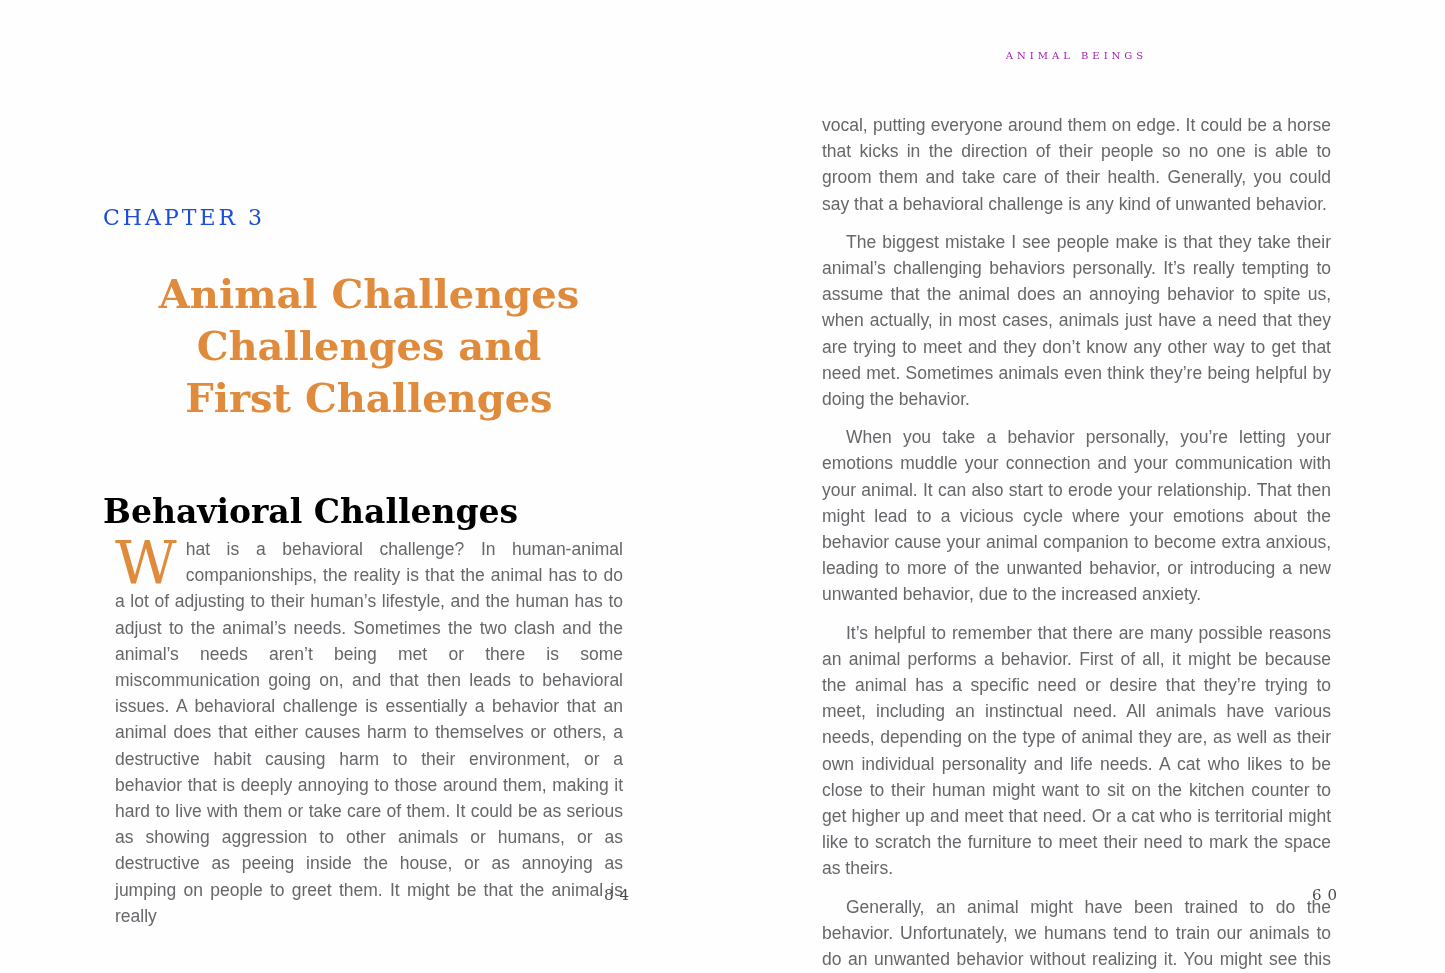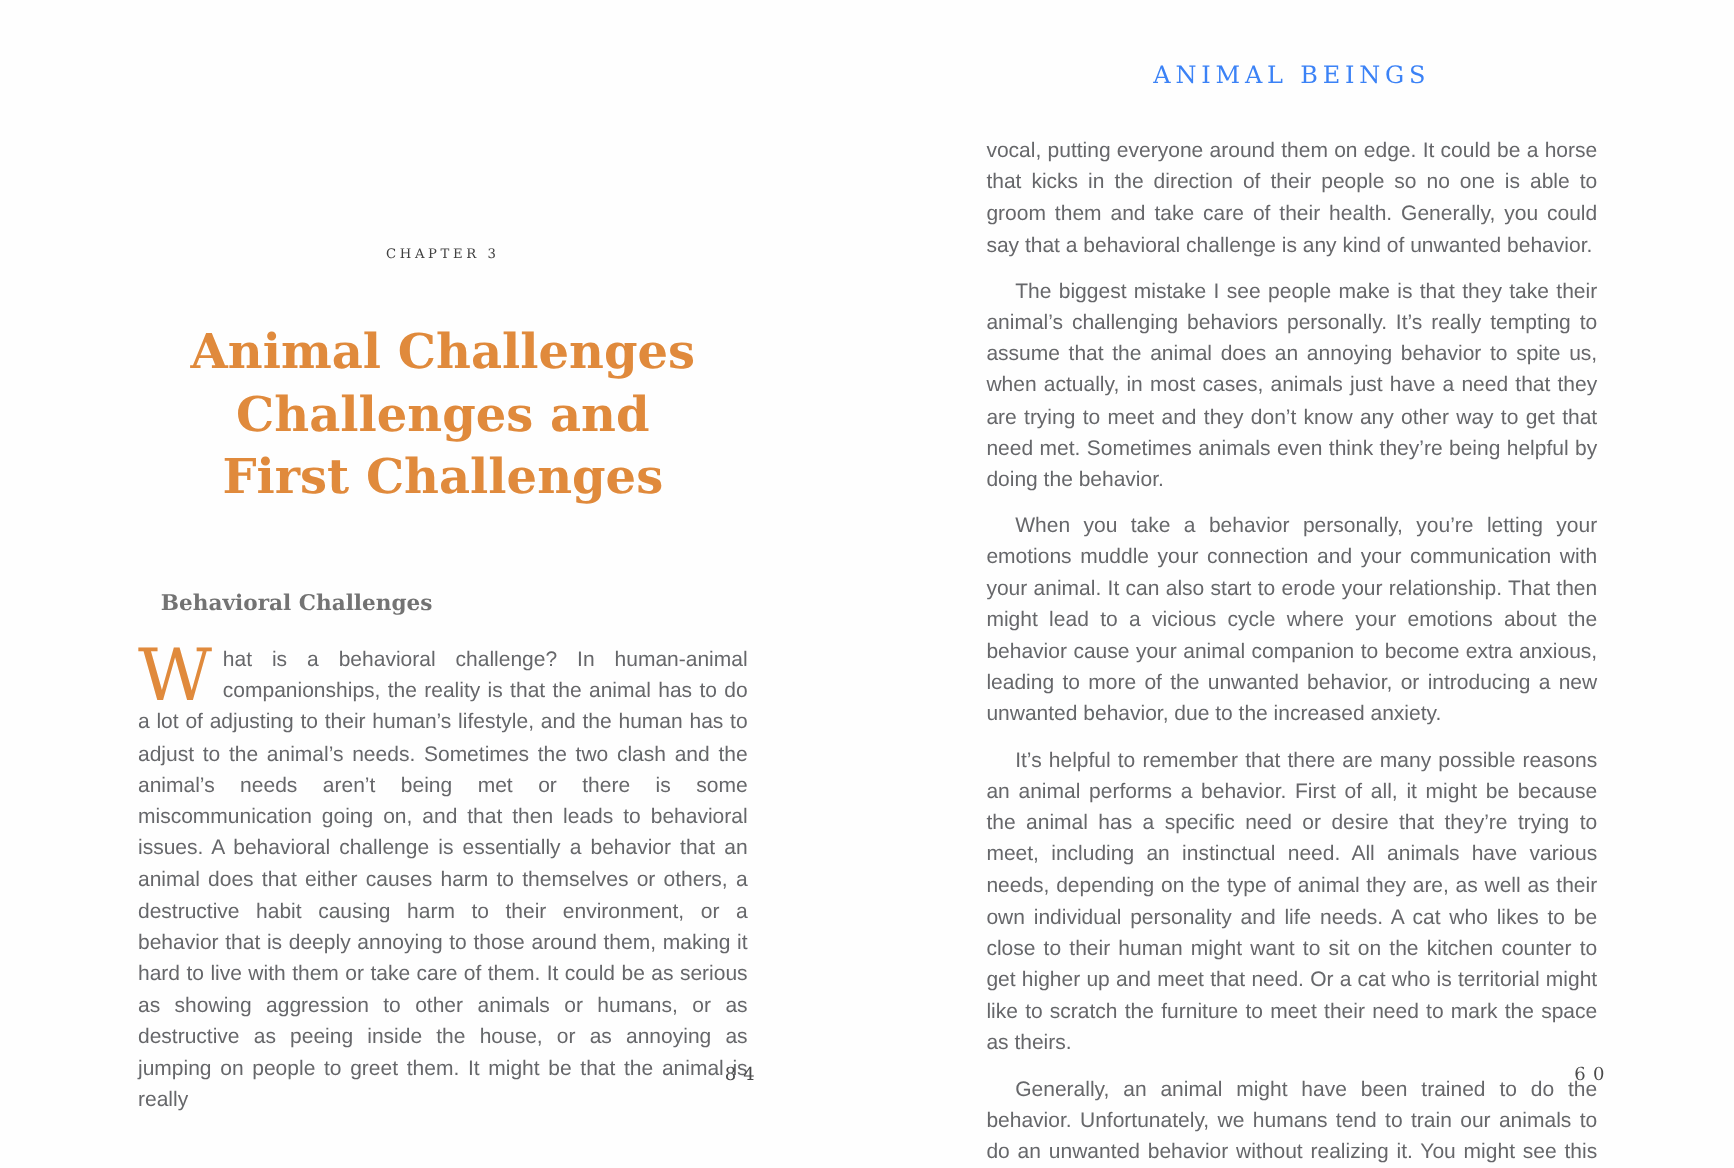--- a/index.html
+++ b/index.html
@@ -20,47 +20,45 @@
     height: 973px;
   }
   .page-left  { left: 103px; width: 532px; }
   .page-right { left: 810px; width: 533px; }
 
   .chapter-label {
     position: absolute;
     top: 205px;
     left: 0;
     width: 100%;
-    text-align: center;
     font-family: "DejaVu Serif", serif;
-    font-size: 11px;
+    font-size: 22px;
     letter-spacing: 3px;
-    color: #404040;
+    color: #1d4ed8;
   }
   .book-title {
     position: absolute;
     top: 268px;
     left: 0;
     width: 100%;
     text-align: center;
     font-family: "DejaVu Serif", serif;
     font-weight: bold;
     font-size: 40px;
     line-height: 52px;
     color: #e08a3c;
   }
   .section-heading {
     position: absolute;
     top: 492px;
     left: 0;
     font-family: "DejaVu Serif", serif;
     font-weight: bold;
-    font-size: 18px;
-    color: #737373;
-    margin-left: 31px;
+    font-size: 33px;
+    color: #000000;
   }
   .body-block {
     position: absolute;
     left: 0;
     width: 100%;
     text-align: justify;
     font-family: "Liberation Sans", sans-serif;
     font-size: 17.5px;
     line-height: 26.2px;
     color: #66676a;
@@ -78,23 +76,23 @@
     padding: 3px 9px 0 0;
     color: #e08a3c;
   }
   .running-header {
     position: absolute;
     top: 50px;
     left: 0;
     width: 100%;
     text-align: center;
     font-family: "DejaVu Serif", serif;
-    font-size: 20px;
+    font-size: 10px;
     letter-spacing: 4px;
-    color: #3b82f6;
+    color: #a21caf;
   }
   .page-number {
     position: absolute;
     top: 886px;
     left: 0;
     width: 100%;
     text-align: right;
     font-family: "DejaVu Serif", serif;
     font-size: 15px;
     letter-spacing: 6px;

